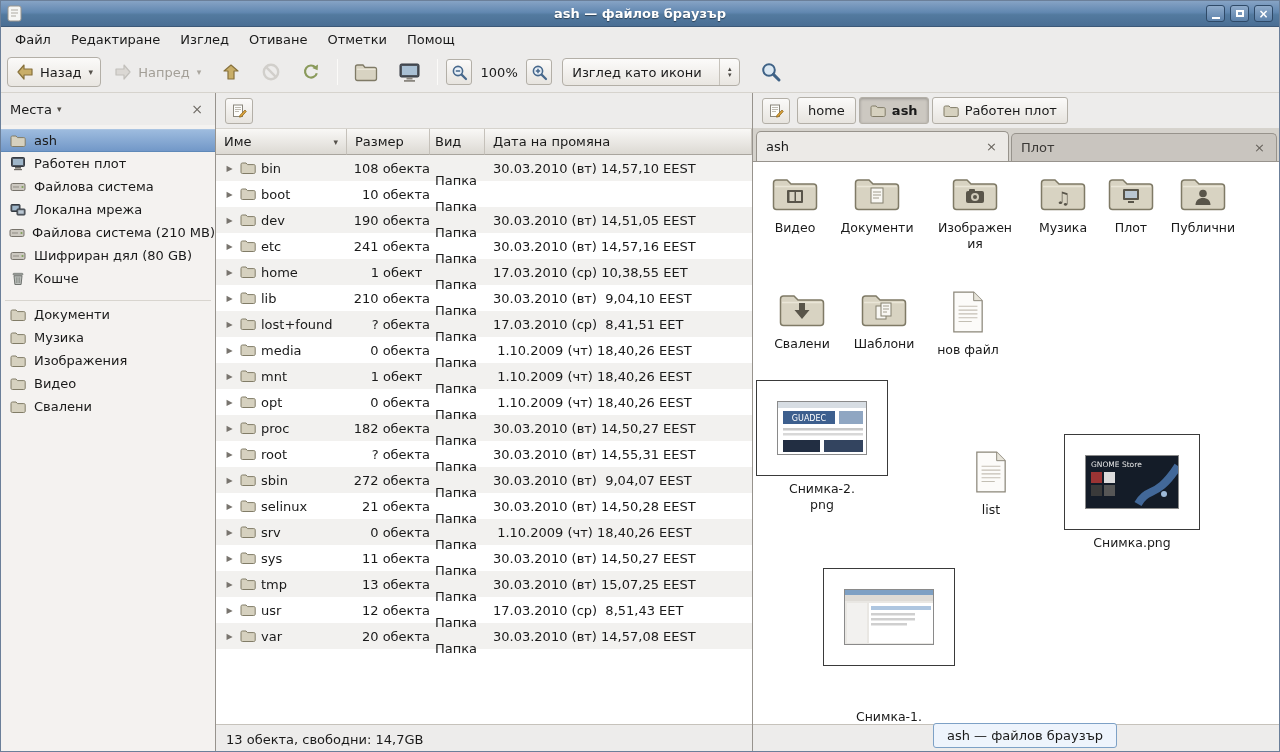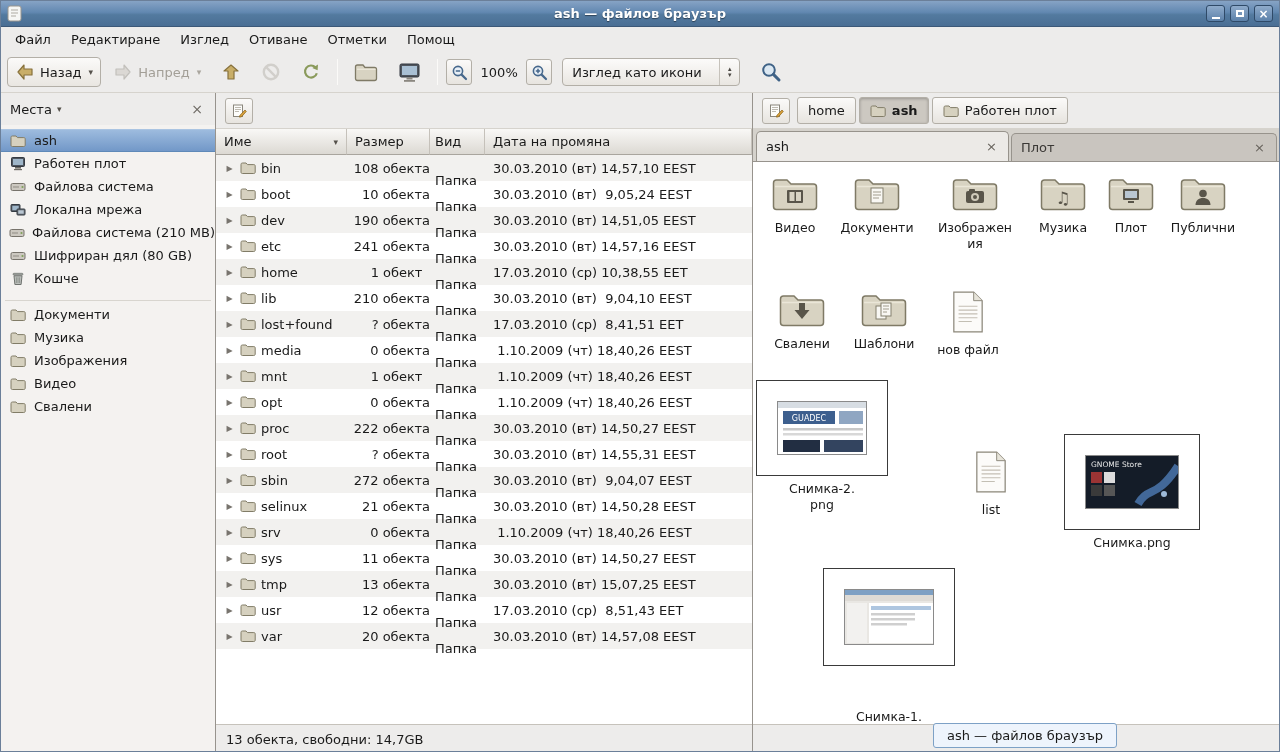--- a/index.html
+++ b/index.html
@@ -405,21 +405,20 @@
                   <path d="M1 3.5 C1 2.5 1.5 2 2.5 2 L6 2 L7.5 3.6 L13.8 3.6 C14.8 3.6 15.2 4.1 15.2 5.1 L15.2 11 C15.2 12 14.7 12.5 13.7 12.5 L2.5 12.5 C1.5 12.5 1 12 1 11 Z" fill="#d6d1bf" stroke="#817c67"></path>
                 </svg>
               </span>
               <span>boot</span>
             </div>
             <div class="cell-size">
               <span class="size-num">10</span>
               <span class="size-unit">обекта</span>
             </div>
             <div class="cell-type">Папка</div>
-            <div class="cell-date">30.03.2010 (вт)  9,05,24 EEST</div>
           </div>
           <div class="trow odd">
             <div class="cell-name">
               <span class="expander">▶</span>
               <span style="display: flex;">
                 <svg width="16" height="14" viewBox="0 0 16 14">
                   <path d="M1 3.5 C1 2.5 1.5 2 2.5 2 L6 2 L7.5 3.6 L13.8 3.6 C14.8 3.6 15.2 4.1 15.2 5.1 L15.2 11 C15.2 12 14.7 12.5 13.7 12.5 L2.5 12.5 C1.5 12.5 1 12 1 11 Z" fill="#d6d1bf" stroke="#817c67"></path>
                 </svg>
               </span>
               <span>dev</span>
@@ -554,21 +553,21 @@
             <div class="cell-name">
               <span class="expander">▶</span>
               <span style="display: flex;">
                 <svg width="16" height="14" viewBox="0 0 16 14">
                   <path d="M1 3.5 C1 2.5 1.5 2 2.5 2 L6 2 L7.5 3.6 L13.8 3.6 C14.8 3.6 15.2 4.1 15.2 5.1 L15.2 11 C15.2 12 14.7 12.5 13.7 12.5 L2.5 12.5 C1.5 12.5 1 12 1 11 Z" fill="#d6d1bf" stroke="#817c67"></path>
                 </svg>
               </span>
               <span>proc</span>
             </div>
             <div class="cell-size">
-              <span class="size-num">222</span>
+              <span class="size-num">182</span>
               <span class="size-unit">обекта</span>
             </div>
             <div class="cell-type">Папка</div>
             <div class="cell-date">30.03.2010 (вт) 14,50,27 EEST</div>
           </div>
           <div class="trow">
             <div class="cell-name">
               <span class="expander">▶</span>
               <span style="display: flex;">
                 <svg width="16" height="14" viewBox="0 0 16 14">

